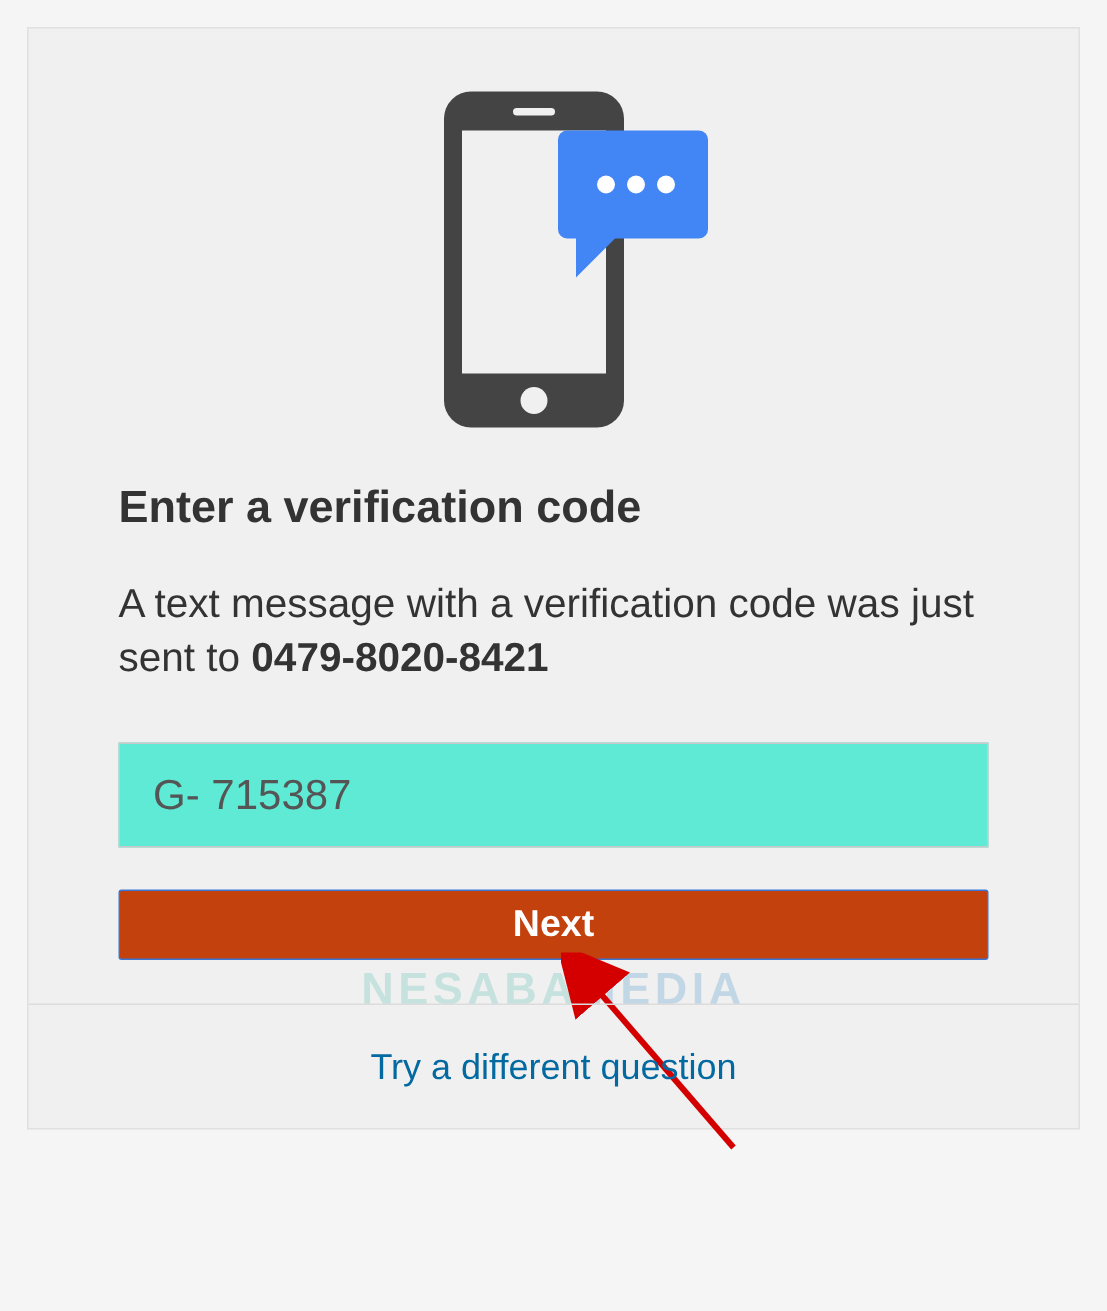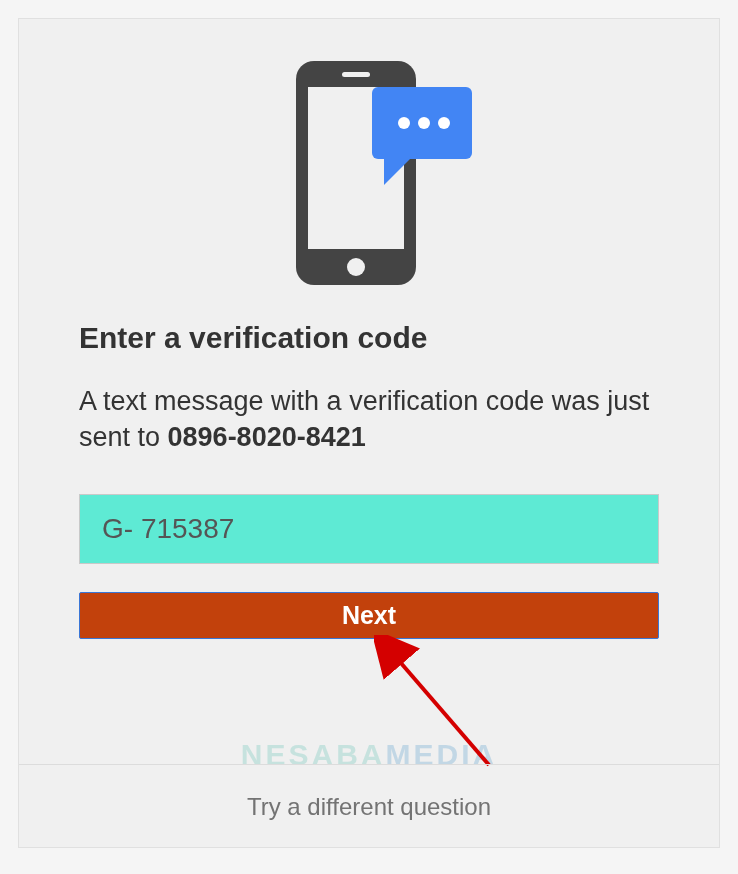--- a/index.html
+++ b/index.html
@@ -5,21 +5,21 @@
   html,body{margin:0;padding:0;}
   body{
     width:738px;height:874px;
     background:#f5f5f5;
     font-family:Arial,Helvetica,sans-serif;
     box-sizing:border-box;
     padding:18px;
   }
   .card{
     width:702px;
-    height:830px;
+    height:735px;
     background:#f0f0f0;
     border:1px solid #e0e0e0;
     box-sizing:border-box;
     position:relative;
   }
   .hero{
     text-align:center;
     padding-top:38px;
   }
   .phone-icon{display:inline-block;}
@@ -67,21 +67,21 @@
   }
   .footer{
     position:absolute;
     left:0;right:0;bottom:0;
     border-top:1px solid #dcdcdc;
     text-align:center;
     padding:28px 0 26px 0;
   }
   .alt-link{
     font-size:24px;
-    color:#737373;
+    color:#0369a1;
     text-decoration:none;
     cursor:pointer;
     text-align:right;
   }
   
   .watermark{
     position:absolute;
     left:50%;bottom:75px;
     transform:translateX(-50%);
     font-size:30px;
@@ -124,21 +124,21 @@
         <circle cx="160" cy="66" r="6" fill="#fff"></circle>
         <circle cx="180" cy="66" r="6" fill="#fff"></circle>
       </svg>
     </span>
   </div>
 
   <div class="content">
     <div class="heading">Enter a verification code</div>
 
     <div class="subtext">
-      <span>A text message with a verification code was just sent to </span><span class="phone-number">0896-8020-8421</span>
+      <span>A text message with a verification code was just sent to </span><span class="phone-number">0479-8020-8421</span>
     </div>
 
     <input type="text" class="code-input" value="G- 715387" style="">
 
     <button class="next-btn">Next</button>
   </div>
 
   <div class="watermark">
     <span>NESABA</span><span class="m2">MEDIA</span>
   </div>

